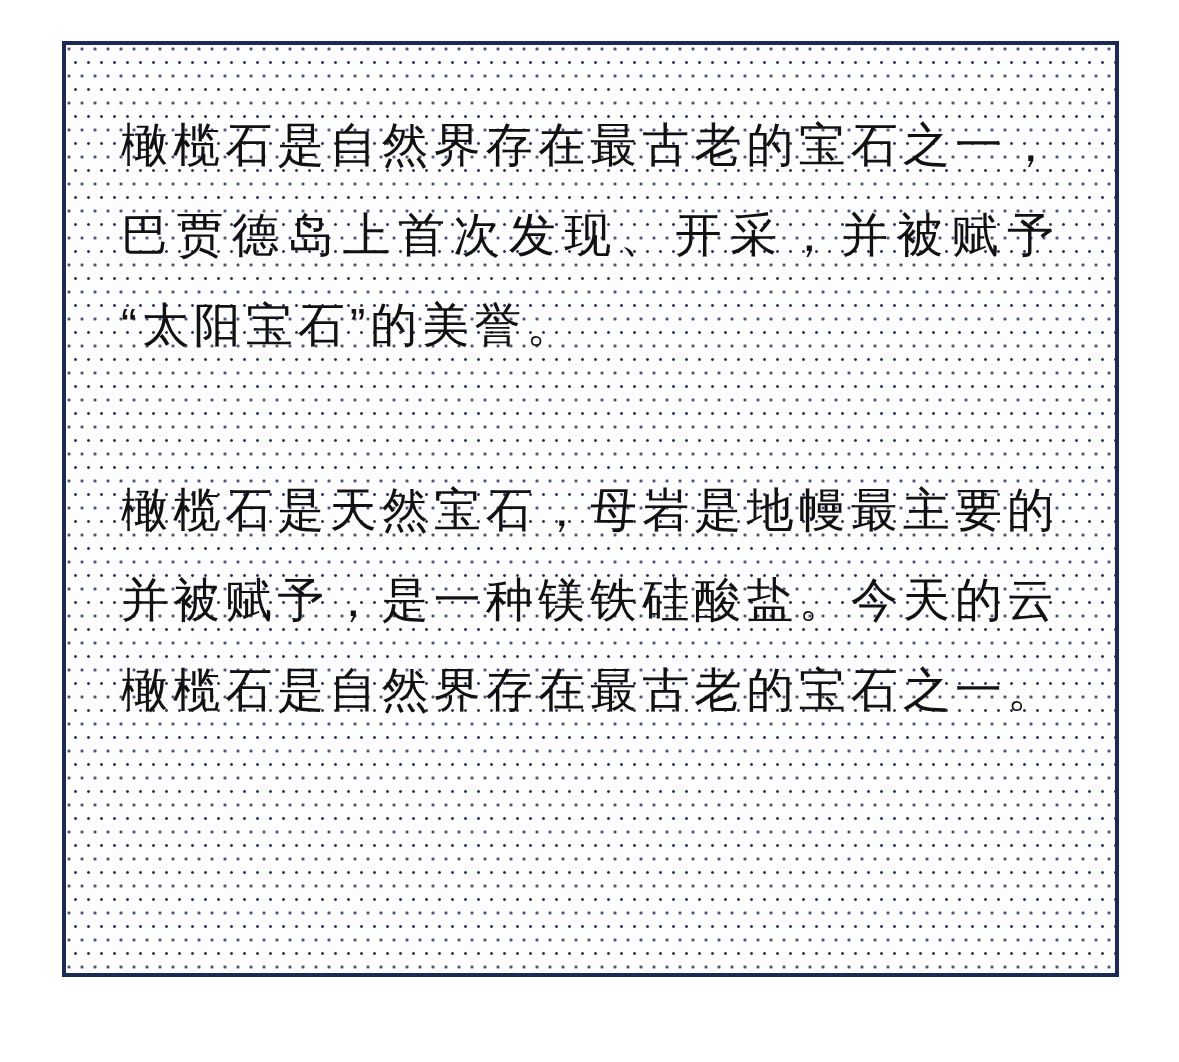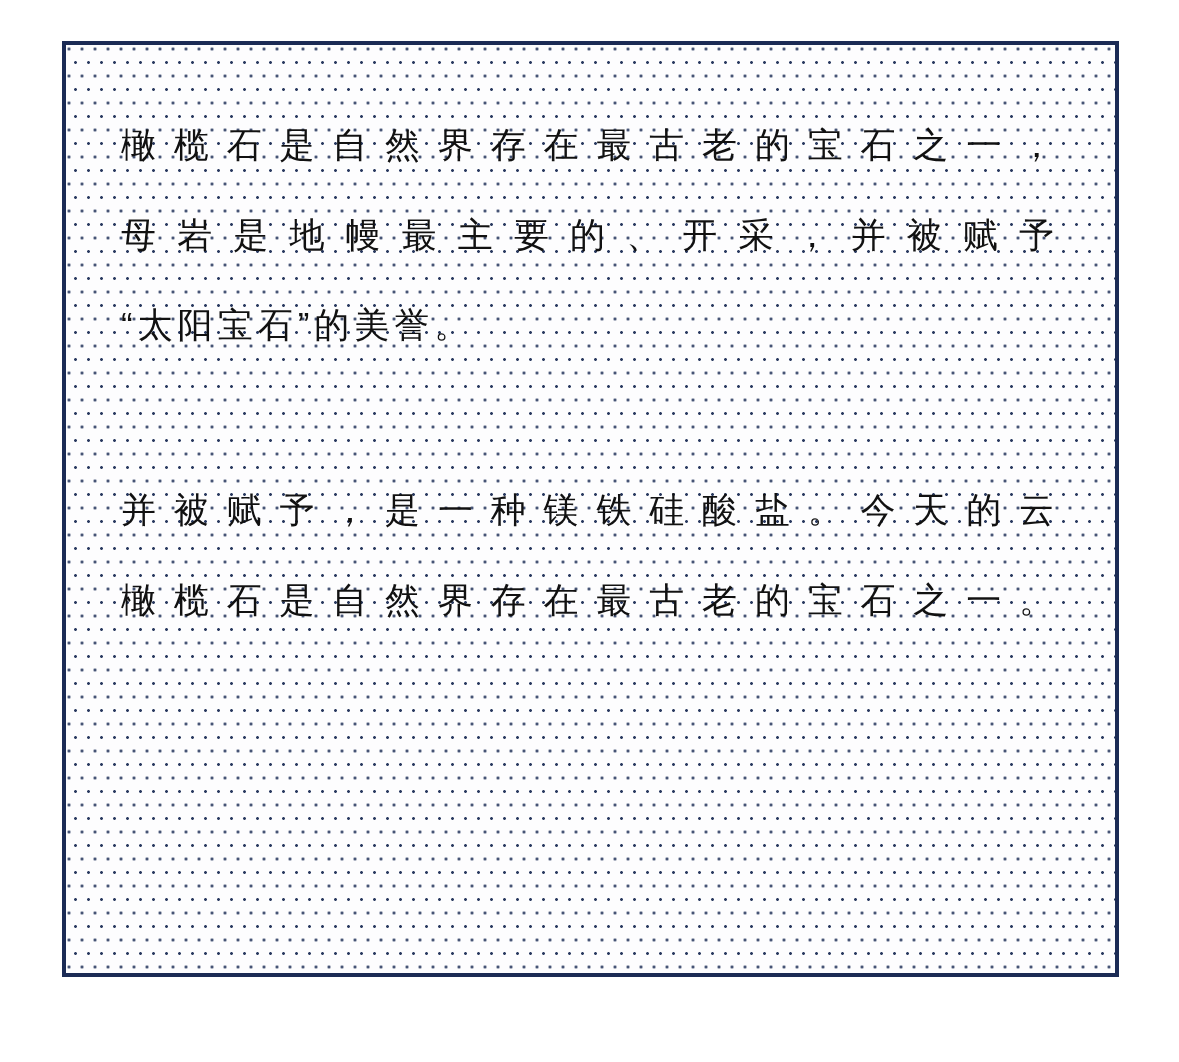--- a/index.html
+++ b/index.html
@@ -31,21 +31,21 @@
     background-image:
       radial-gradient(circle, var(--dot-color, #2a3a60) 1.1px, transparent 1.7px),
       radial-gradient(circle, var(--dot-color, #2a3a60) 1.1px, transparent 1.7px);
     background-size: 13px 27px, 13px 27px;
     background-position: 3px 4px, 9.5px 17.5px;
   }
   .article {
     margin: 55px 55px 0 55px;
     width: 938px;
     color: var(--text-color, #111111);
-    font-size: 35px;
+    font-size: 47px;
     line-height: 90px;
     letter-spacing: 5px;
   }
   .paragraph + .paragraph {
     margin-top: 95px;
   }
   .text-line {
     text-align: justify;
     text-align-last: justify;
     white-space: nowrap;
@@ -57,24 +57,25 @@
 </style>
 </head>
 <body>
 
 <div class="page">
   <div class="card">
     <div class="article">
 
       <div class="paragraph">
         <div class="text-line">橄榄石是自然界存在最古老的宝石之一，</div>
-        <div class="text-line">母岩是地幔最主要的、开采，并被赋予</div>
+        <div class="text-line">巴贾德岛上首次发现、开采，并被赋予</div>
         <div class="text-line last-short">“太阳宝石”的美誉。</div>
       </div>
 
       <div class="paragraph">
+        <div class="text-line">橄榄石是天然宝石，母岩是地幔最主要的</div>
         <div class="text-line">并被赋予，是一种镁铁硅酸盐。今天的云</div>
         <div class="text-line">橄榄石是自然界存在最古老的宝石之一。</div>
       </div>
 
     </div>
   </div>
 </div>
 
 </body></html>

